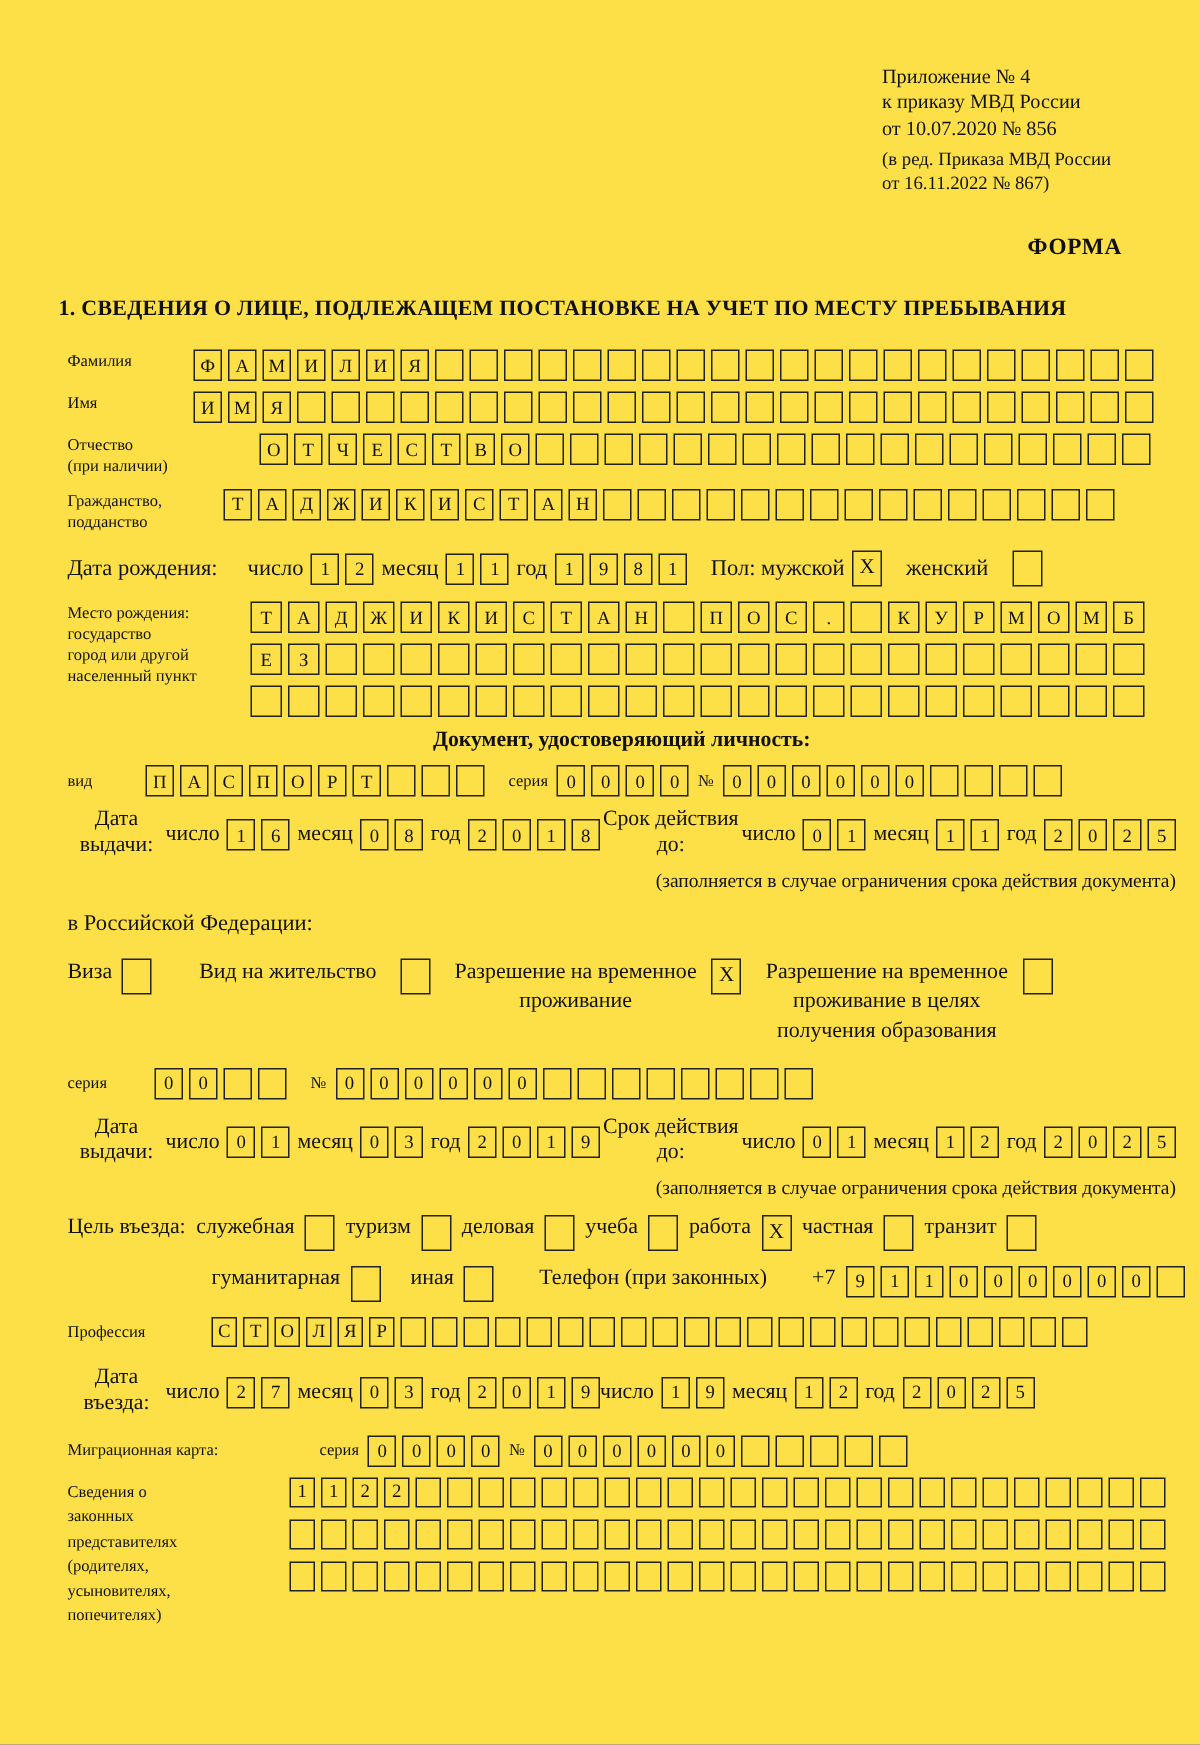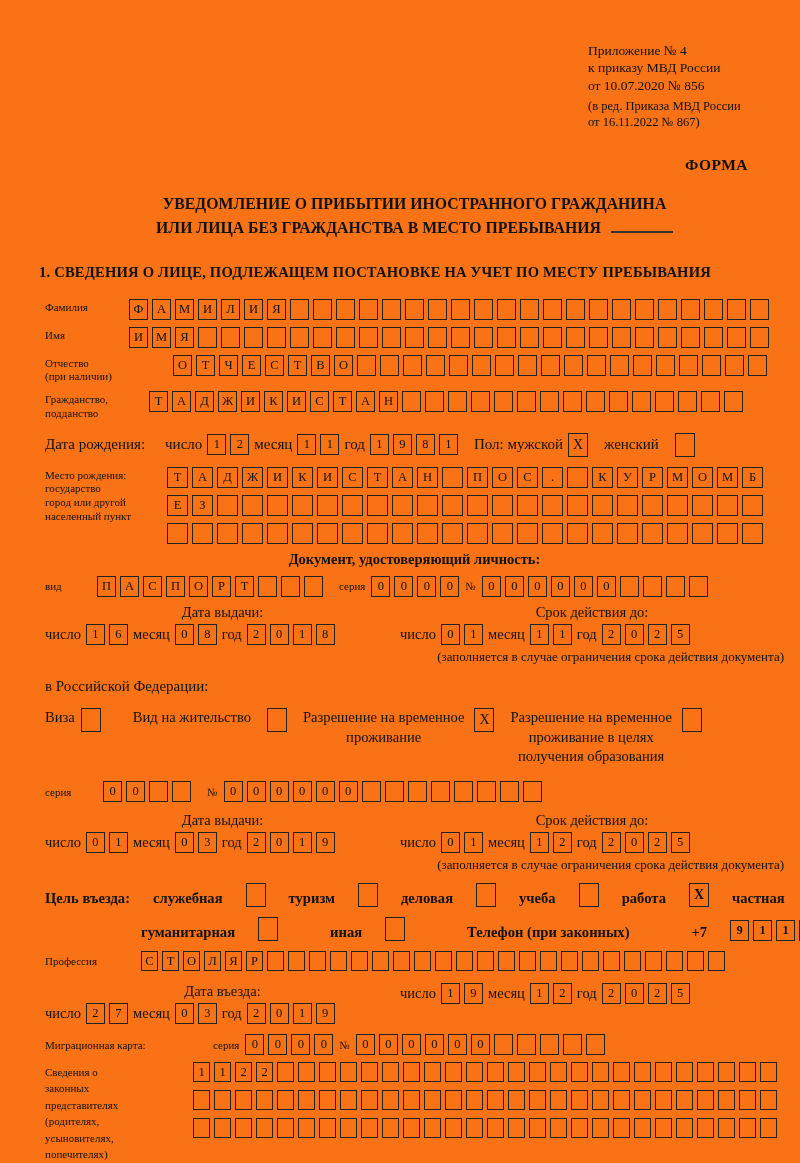--- a/index.html
+++ b/index.html
@@ -1,18 +1,18 @@
 <!DOCTYPE html>
 <html><head>
 <meta charset="utf-8">
 <style>
   * { margin:0; padding:0; box-sizing:border-box; }
   html,body { background:#888; }
   .page {
-    width:800px; height:1163px; margin:0 auto; background:#f97316;
+    width:800px; height:1163px; margin:0 auto; background:#fde047;
     color:#111; font-family:"Liberation Serif","DejaVu Serif",serif;
     padding:42px 16px 20px 45px; overflow:hidden; position:relative;
   }
   
   .annex { margin-left:auto; width:196px; font-size:13.5px; line-height:1.28; }
   .annex .small { font-size:12.5px; margin-top:4px; display:block; line-height:1.3; }
   .forma { text-align:right; font-weight:bold; font-size:15.5px; letter-spacing:.5px; margin:26px 36px 0 0; }
   
   .title { text-align:center; font-weight:bold; font-size:15.8px; line-height:1.5; margin-top:18px; }
   .title .uline { display:inline-block; width:62px; border-bottom:2px solid #333; height:14px; margin-left:10px; }
@@ -30,34 +30,34 @@
   .cells.wide .cell { width:21px; }
   .cells.tight .cell { width:17px; height:20px; }
   .cb {
     width:20px; height:24px; border:1.4px solid #222; flex:none;
     display:inline-flex; align-items:center; justify-content:center;
     font-size:14px; vertical-align:middle;
   }
   .gap6 { width:6px; flex:none; } .gap10 { width:10px; flex:none; } .gap16 { width:16px; flex:none; }
   
   .dates-row { display:flex; margin-bottom:4px; }
-  .date-col { display:flex; flex-direction:column; }
+  .date-col { display:flex; }
   .date-col.left { width:355px; }
   .date-col.right { flex:1; }
   .date-title { text-align:center; font-size:14.5px; margin-bottom:3px; }
   .dategroup { display:flex; align-items:center; gap:5px; font-size:14.5px; }
   .dategroup .lblw { flex:none; }
   .note { font-size:13px; text-align:right; margin:3px 0 10px 0; }
   .center-bold { text-align:center; font-weight:bold; font-size:14.5px; margin:4px 0 8px 0; }
   .para { font-size:15px; line-height:1.55; margin-bottom:6px; }
   
   .opt-row { display:flex; align-items:flex-start; margin:10px 0 14px 0; font-size:14.6px; }
   .opt { display:flex; align-items:flex-start; }
   .opt .ol { text-align:center; line-height:1.35; }
-  .purpose-row { display:flex; align-items:flex-end; gap:23px; font-size:14.6px; margin-bottom:10px; flex-wrap:nowrap;font-weight:bold; }
+  .purpose-row { display:flex; align-items:flex-start; gap:7px; font-size:14.6px; margin-bottom:10px; flex-wrap:nowrap; }
   .purpose-row .pl { flex:none; }
   .reps { display:flex; margin-top:4px; }
   .reps .lbl { width:148px; line-height:1.5; }
   .reps-cells .cells { margin-bottom:8px; }
 </style>
 </head>
 <body>
 
 <div class="page">
 
@@ -65,26 +65,20 @@
     <div>Приложение № 4</div>
     <div>к приказу МВД России</div>
     <div>от 10.07.2020 № 856</div>
     <span class="small">
       <span style="display:block">(в ред. Приказа МВД России</span>
       <span style="display:block">от 16.11.2022 № 867)</span>
     </span>
   </div>
   <div class="forma">ФОРМА</div>
 
-  <div class="title">
-    <div>УВЕДОМЛЕНИЕ О ПРИБЫТИИ ИНОСТРАННОГО ГРАЖДАНИНА</div>
-    <div>
-      <span>ИЛИ ЛИЦА БЕЗ ГРАЖДАНСТВА В МЕСТО ПРЕБЫВАНИЯ</span><span class="uline"></span>
-    </div>
-  </div>
 
   <div class="sec-title">1. СВЕДЕНИЯ О ЛИЦЕ, ПОДЛЕЖАЩЕМ ПОСТАНОВКЕ НА УЧЕТ ПО МЕСТУ ПРЕБЫВАНИЯ</div>
 
   <div class="row">
     <div class="lbl" style="width:84px">Фамилия</div>
     <div class="cells">
         <span class="cell">Ф</span>
         <span class="cell">А</span>
         <span class="cell">М</span>
         <span class="cell">И</span>

